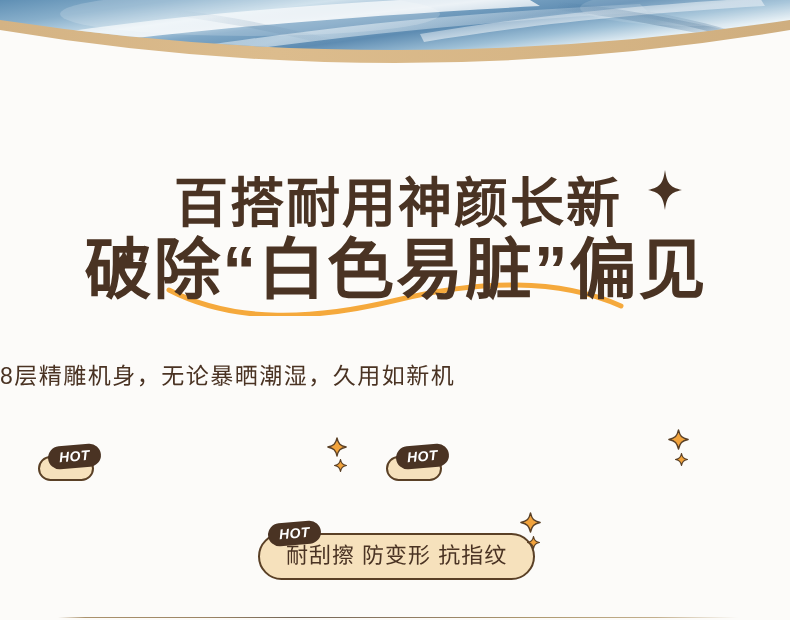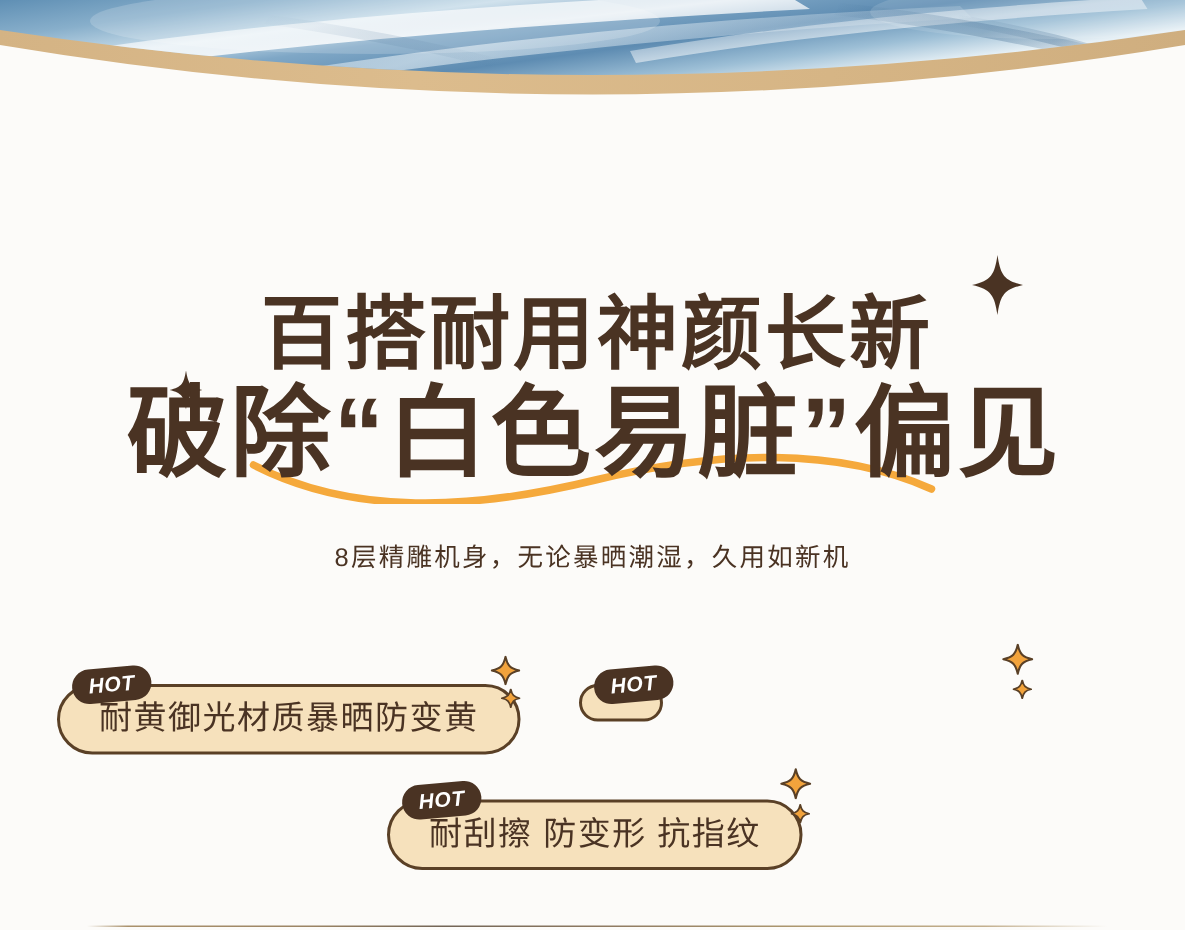--- a/index.html
+++ b/index.html
@@ -39,21 +39,20 @@
     height: 86px;
   }
 
   
   .headline {
     position: absolute;
     top: 176px;
     left: 0;
     width: 790px;
     text-align: center;
-    margin-top: 20px;
   }
   .headline-line {
     position: relative;
     color: #4A3323;
     font-weight: bold;
     letter-spacing: 2px;
     line-height: 1.0;
     white-space: nowrap;
   }
   .headline-line.l1 {
@@ -90,22 +89,21 @@
   }
   .spark-brown.s1 { left: 648px; top: 170px; width: 34px; height: 40px; }
   .spark-brown.s2 { left: 113px; top: 247px; width: 22px; height: 26px; }
 
   
   .subtitle {
     position: absolute;
     top: 357px;
     left: 0;
     width: 790px;
-    text-align: center;
-    font-size: 17px;
+    font-size: 23px;
     color: #4A3323;
     letter-spacing: 1.5px;
     white-space: nowrap;
   }
 
   
   .tag {
     position: absolute;
   }
   .tag-pill {
@@ -257,21 +255,20 @@
   </svg>
   <svg class="spark-brown s2" viewBox="0 0 22 26">
     <path d="M11,0 C12.5,8.5 13.5,11 22,13 C13.5,15 12.5,17.5 11,26 C9.5,17.5 8.5,15 0,13 C8.5,11 9.5,8.5 11,0 Z" fill="#4A3323"></path>
   </svg>
 
   <div class="subtitle">8层精雕机身，无论暴晒潮湿，久用如新机</div>
 
   <div class="tag tag-1">
     <div class="tag-pill">
       <span class="hot-badge">HOT</span>
-      <span>耐黄御光材质暴晒防变黄</span>
     </div>
   </div>
 
   <div class="tag tag-2">
     <div class="tag-pill">
       <span class="hot-badge">HOT</span>
     </div>
   </div>
 
   <div class="tag tag-3">

